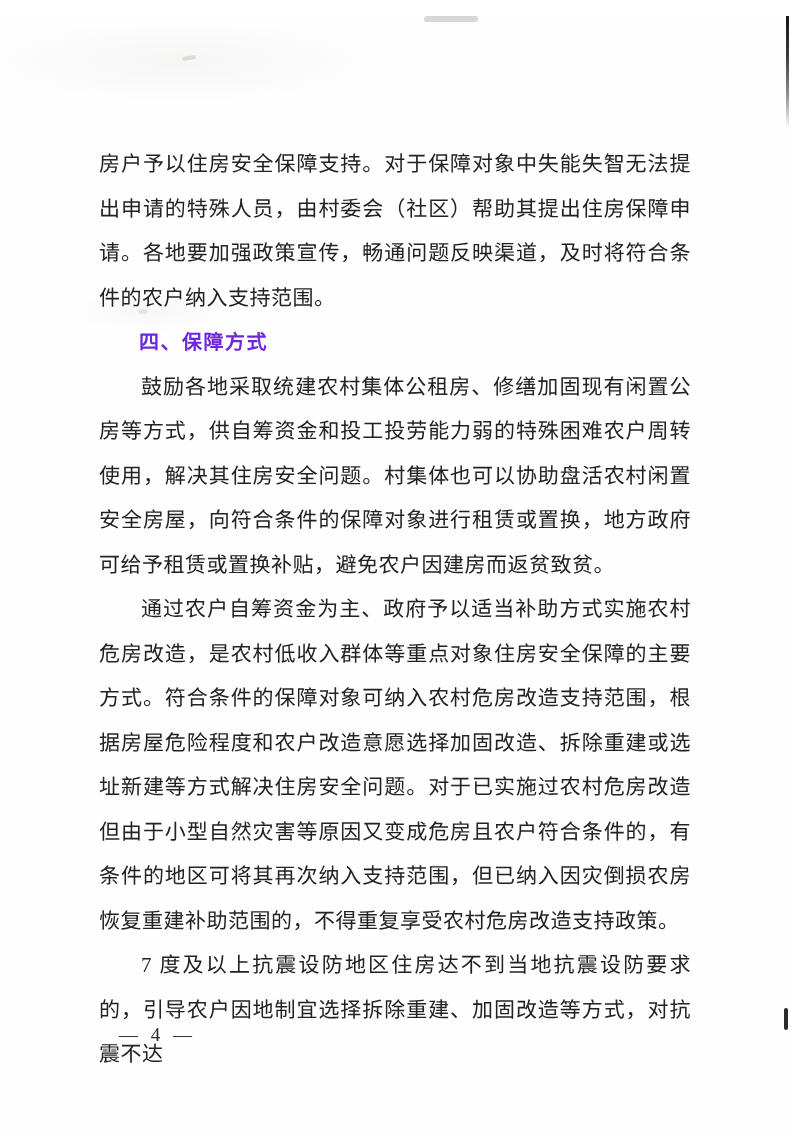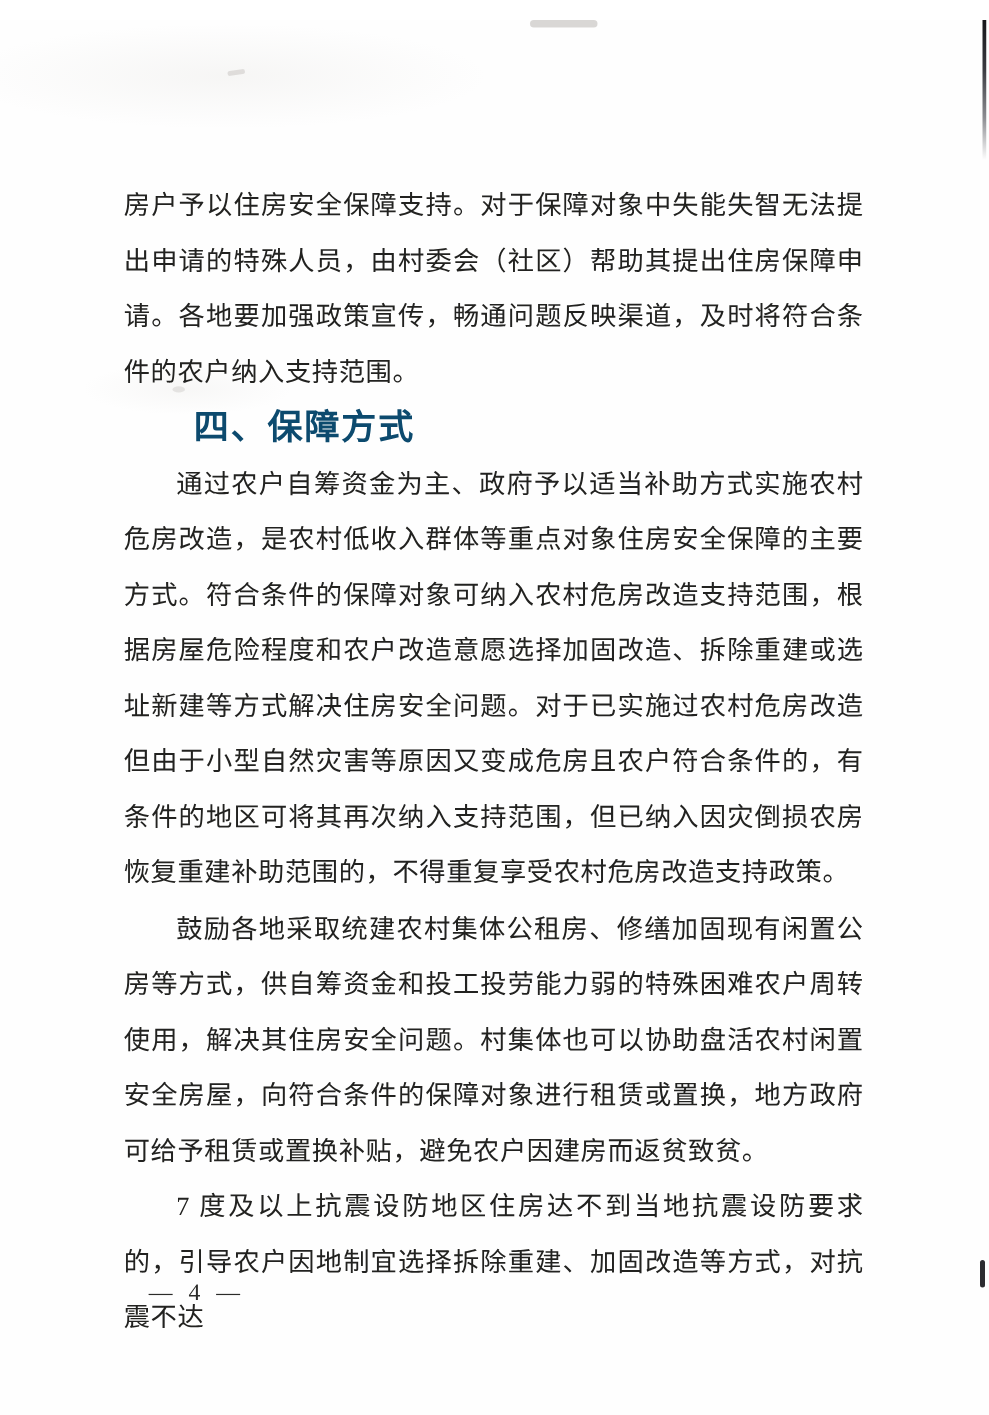--- a/index.html
+++ b/index.html
@@ -49,23 +49,23 @@
     text-indent: 0;
   }
 
   .para.indented {
     text-indent: 2em;
   }
 
   .section-heading {
     font-family: "Liberation Sans", "DejaVu Sans", sans-serif;
     font-weight: bold;
-    font-size: 28px;
+    font-size: 20px;
     line-height: 44.5px;
-    color: #0c4a6e;
+    color: #6d28d9;
     text-indent: 2em;
     letter-spacing: 1.5px;
   }
 
   .page-number {
     position: absolute;
     left: 119px;
     top: 1008px;
     font-size: 19px;
     letter-spacing: 4px;
@@ -135,23 +135,23 @@
 <body>
 
 <div class="page">
 
   <div class="body-text">
 
     <p class="para">房户予以住房安全保障支持。对于保障对象中失能失智无法提出申请的特殊人员，由村委会（社区）帮助其提出住房保障申请。各地要加强政策宣传，畅通问题反映渠道，及时将符合条件的农户纳入支持范围。</p>
 
     <h2 class="section-heading">四、保障方式</h2>
 
+    <p class="para indented">鼓励各地采取统建农村集体公租房、修缮加固现有闲置公房等方式，供自筹资金和投工投劳能力弱的特殊困难农户周转使用，解决其住房安全问题。村集体也可以协助盘活农村闲置安全房屋，向符合条件的保障对象进行租赁或置换，地方政府可给予租赁或置换补贴，避免农户因建房而返贫致贫。</p>
+
     <p class="para indented">通过农户自筹资金为主、政府予以适当补助方式实施农村危房改造，是农村低收入群体等重点对象住房安全保障的主要方式。符合条件的保障对象可纳入农村危房改造支持范围，根据房屋危险程度和农户改造意愿选择加固改造、拆除重建或选址新建等方式解决住房安全问题。对于已实施过农村危房改造但由于小型自然灾害等原因又变成危房且农户符合条件的，有条件的地区可将其再次纳入支持范围，但已纳入因灾倒损农房恢复重建补助范围的，不得重复享受农村危房改造支持政策。</p>
-
-    <p class="para indented">鼓励各地采取统建农村集体公租房、修缮加固现有闲置公房等方式，供自筹资金和投工投劳能力弱的特殊困难农户周转使用，解决其住房安全问题。村集体也可以协助盘活农村闲置安全房屋，向符合条件的保障对象进行租赁或置换，地方政府可给予租赁或置换补贴，避免农户因建房而返贫致贫。</p>
 
     <p class="para indented">7 度及以上抗震设防地区住房达不到当地抗震设防要求的，引导农户因地制宜选择拆除重建、加固改造等方式，对抗震不达</p>
 
   </div>
 
   <div class="page-number">— 4 —</div>
 
   <div class="artifact artifact-bottom-line"></div>
   <div class="artifact artifact-right-top-line"></div>
   <div class="artifact artifact-right-dash"></div>

